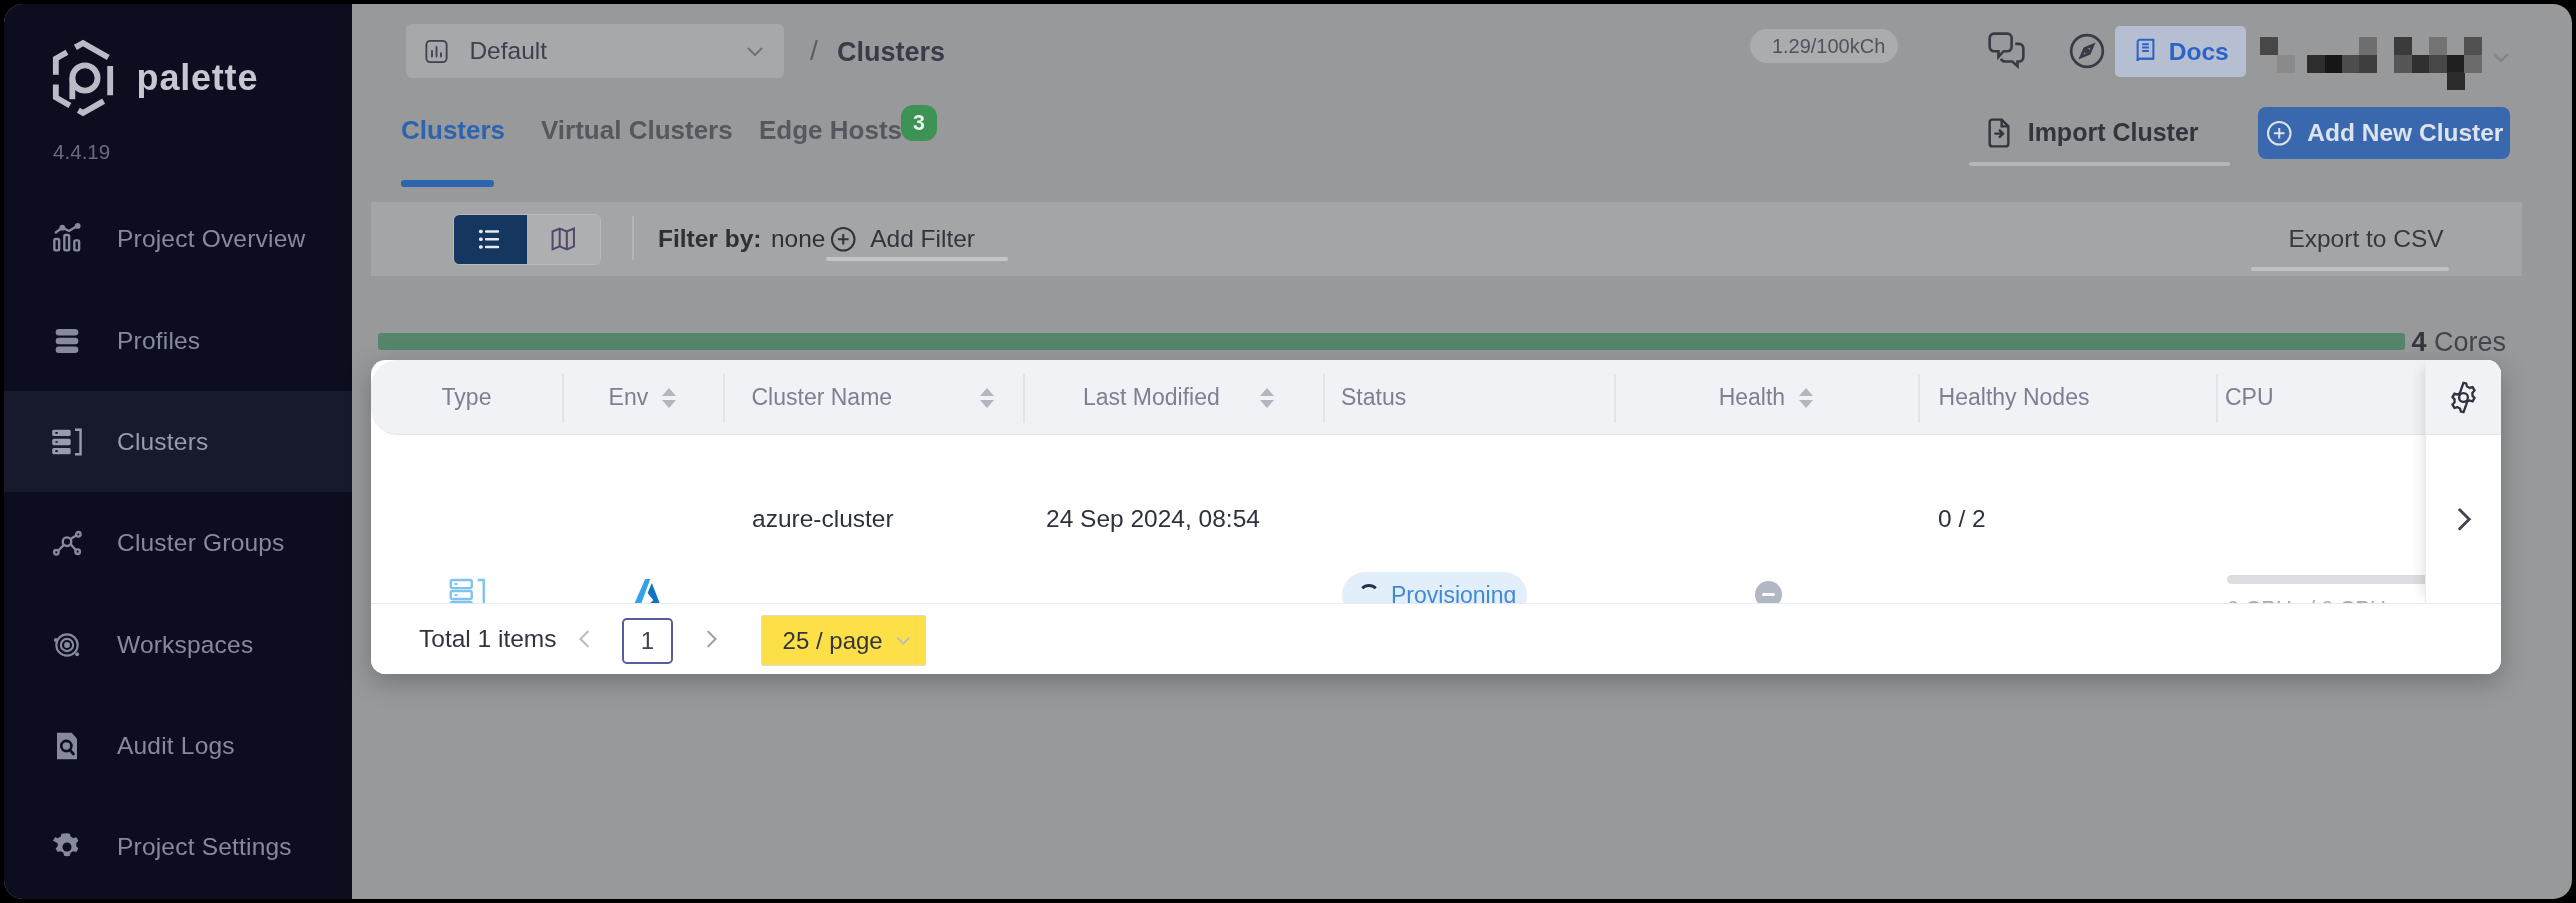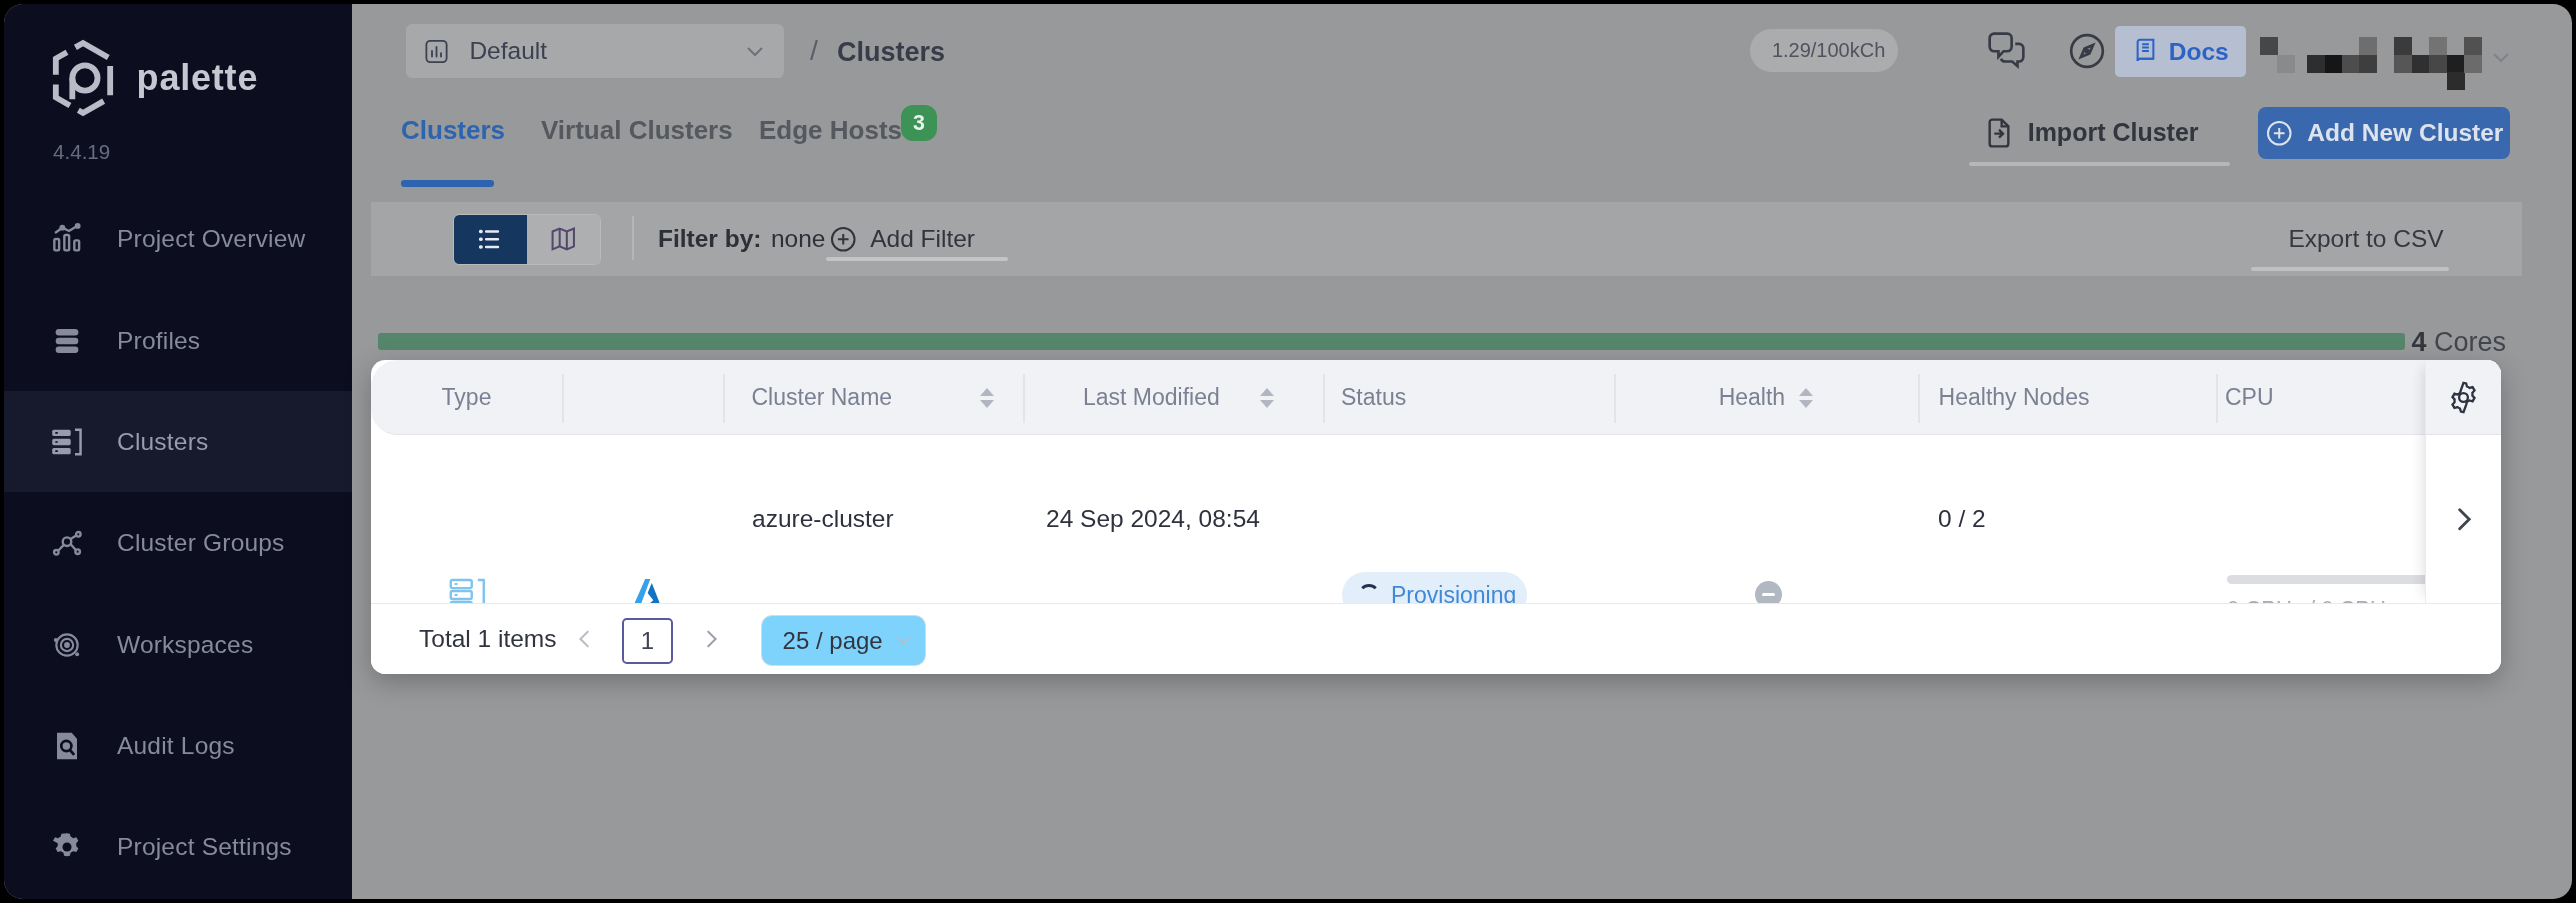--- a/index.html
+++ b/index.html
@@ -31,21 +31,21 @@
   .nav-label{font-size:24.5px;letter-spacing:0.2px;}
 
   
   .proj-select{position:absolute;left:402px;top:20px;width:378px;height:54px;background:var(--chip-gray);
                border-radius:6.3px;display:flex;align-items:center;cursor:pointer;color:#3c4050;}
   .proj-select .sel-icon{margin-left:17.4px;width:27px;height:27px;color:#3c4050;}
   .proj-select .sel-label{margin-left:19px;font-size:24.5px;}
   .proj-select .sel-chevron{position:absolute;right:17.4px;width:24px;height:24px;color:#6e7277;}
   .crumb-sep{position:absolute;left:806px;top:32px;font-size:28.5px;color:#5a5e69;}
   .crumb-cur{position:absolute;left:833px;top:33px;font-size:27px;font-weight:700;color:#383c49;}
-  .usage-pill{position:absolute;left:1746px;top:25px;width:148px;height:43px;background:var(--pill-gray);
+  .usage-pill{position:absolute;left:1746px;top:25px;width:148px;height:34px;background:var(--pill-gray);
               border-radius:21.4px;display:flex;align-items:center;justify-content:flex-end;
               padding-right:12.7px;box-sizing:border-box;font-size:20px;color:#50535e;}
   .topbar-icon{position:absolute;top:26px;width:41px;height:41px;color:#383b46;cursor:pointer;}
   .docs-btn{position:absolute;left:2111px;top:22px;width:131px;height:51px;background:var(--docs-bg);
             border-radius:4.7px;display:flex;align-items:center;justify-content:center;gap:9.5px;
             color:var(--docs-text);cursor:pointer;}
   .docs-btn svg{width:27px;height:27px;}
   .docs-btn span{font-size:24.5px;font-weight:600;}
   .user-menu{position:absolute;left:2251px;top:20.6px;width:261px;height:62px;cursor:pointer;}
   .px{position:absolute;width:18px;height:18px;}
@@ -145,21 +145,21 @@
             font-size:24.5px;color:#30343f;}
   .pg-arrow{position:absolute;top:0;height:70px;width:35px;display:flex;align-items:center;
             justify-content:center;cursor:pointer;}
   .pg-arrow svg{width:22px;height:22px;}
   .pg-prev{left:196px;color:#b9bcc4;}
   .pg-next{left:322px;color:#9aa0a9;}
   .pg-page{position:absolute;left:251px;top:13.5px;width:51px;height:46px;border:2.4px solid #585c9c;
            border-radius:4.7px;box-sizing:border-box;display:flex;align-items:center;justify-content:center;
            font-size:24px;color:#3f4452;cursor:pointer;background:#fff;}
   .pg-size{position:absolute;left:390px;top:11px;width:165px;height:51px;border:1.6px solid #d9dbe0;
-           border-radius:11px;box-sizing:border-box;background:#7dd3fc;display:flex;align-items:center;
+           border-radius:2px;box-sizing:border-box;background:#fde047;display:flex;align-items:center;
            cursor:pointer;}
   .pg-size span{margin-left:20.6px;font-size:24px;color:#32353e;}
   .pg-size svg{position:absolute;right:11px;width:20.6px;height:20.6px;color:#b9bcc4;}
 </style>
 </head>
 <body>
 
 <div class="app">
 
   <div class="sidebar">
@@ -373,20 +373,27 @@
   <div class="cap-label">
     <b>4</b>
     <span>Cores</span>
   </div>
 
   <div class="card">
     <div class="thead">
       <div class="th" style="left:0;width:191px;justify-content:center">
         <span>Type</span>
       </div>
+      <div class="th" style="left:191px;width:161px;justify-content:center">
+        <span>Env</span>
+        <span class="sorter">
+            <i class="up"></i>
+            <i class="dn"></i>
+          </span>
+      </div>
       <div class="th" style="left:352px;width:299px;padding:0 28.5px;justify-content:space-between">
         <span>Cluster Name</span>
         <span class="sorter">
             <i class="up"></i>
             <i class="dn"></i>
           </span>
       </div>
       <div class="th" style="left:688px;width:245px;padding:0 30px 0 24px;justify-content:space-between">
         <span>Last Modified</span>
         <span class="sorter">

